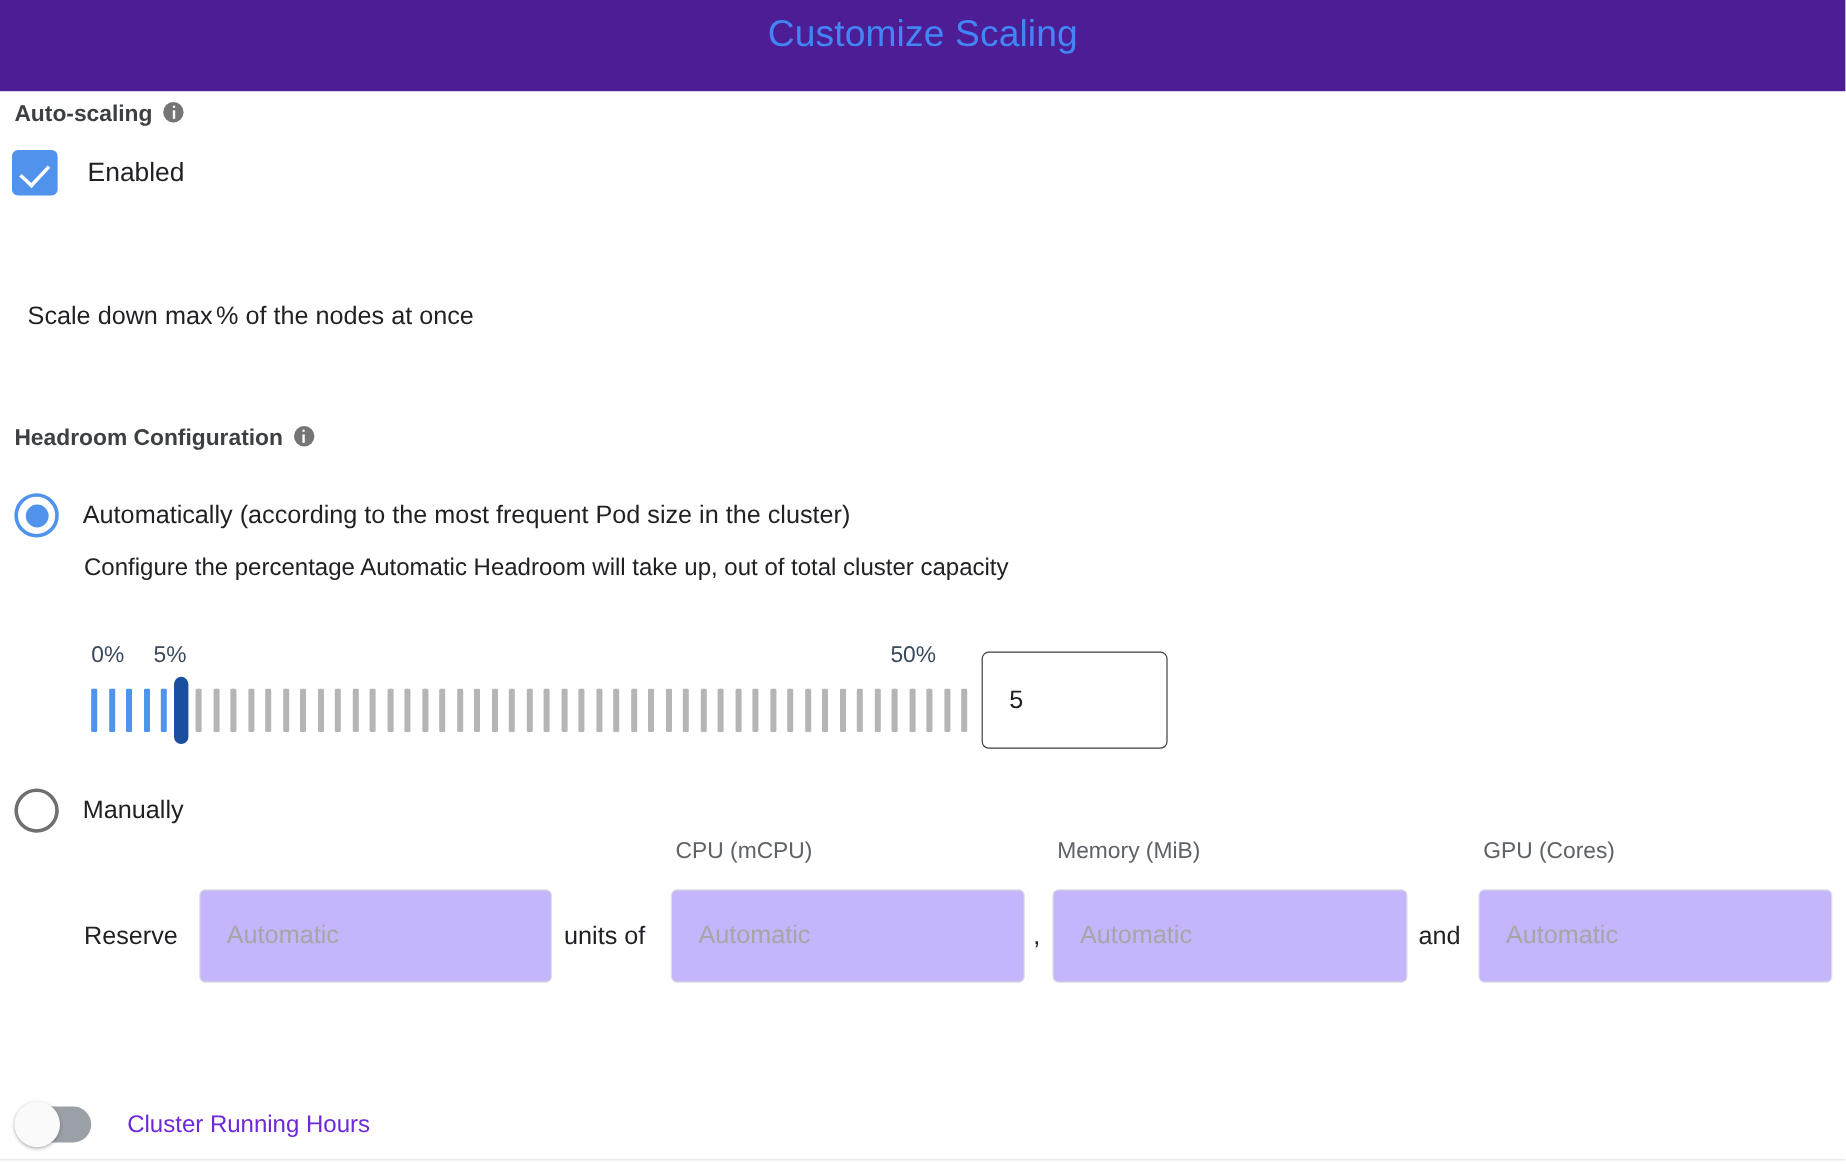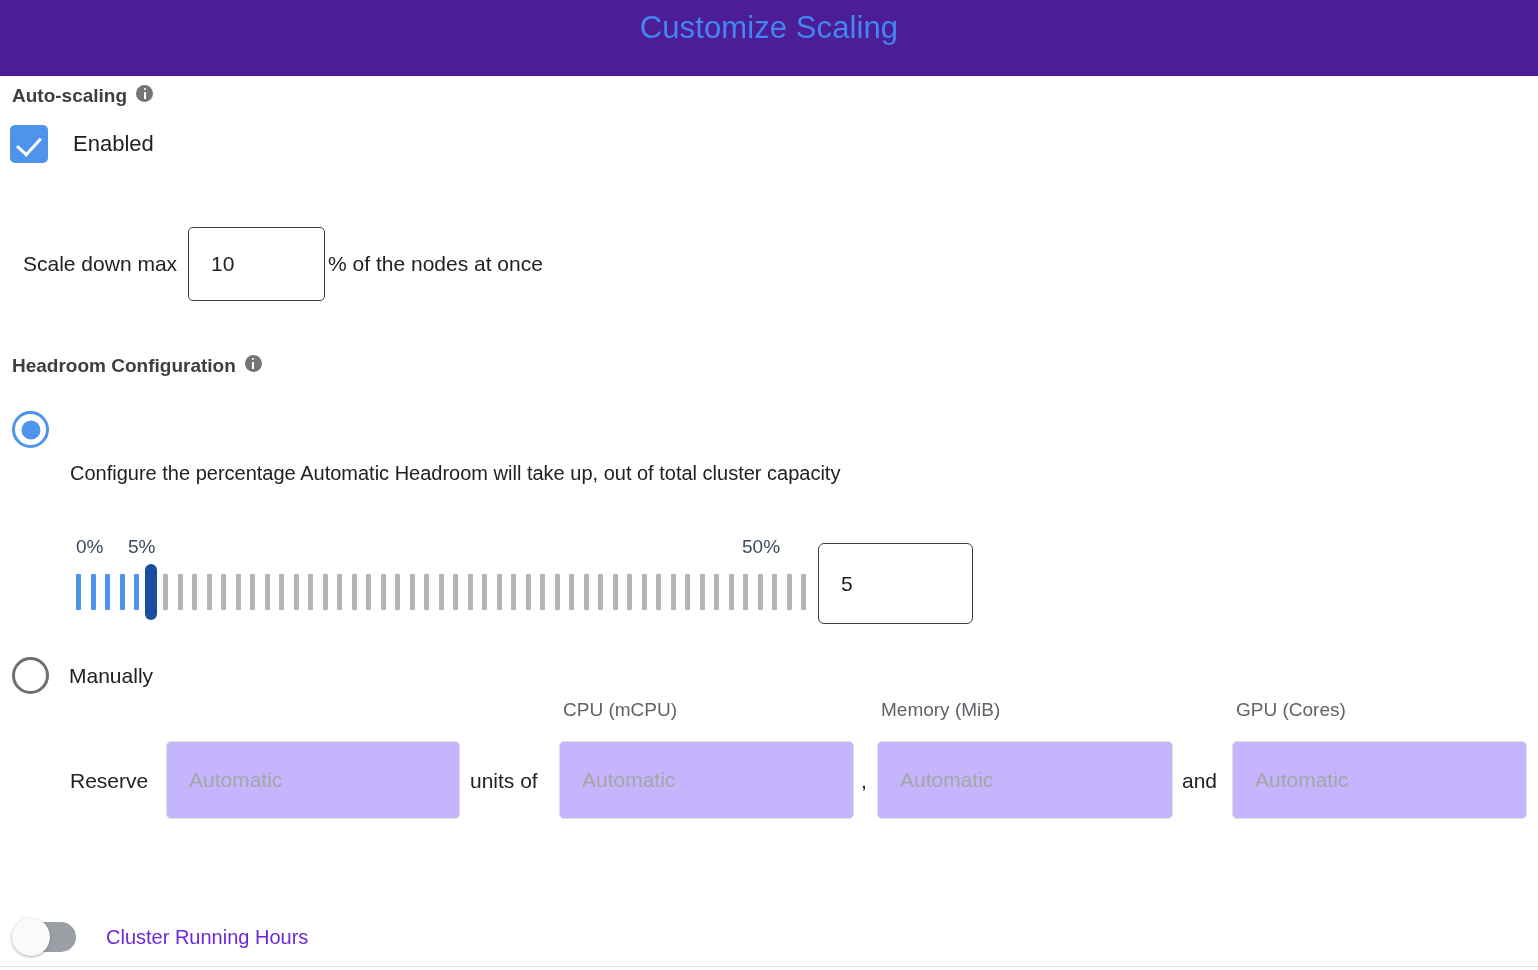--- a/index.html
+++ b/index.html
@@ -341,31 +341,31 @@
   <span class="info-icon"></span>
 </div>
 
 <div class="checkbox-row">
   <div class="checkbox-box"></div>
   <span class="checkbox-label">Enabled</span>
 </div>
 
 <div class="scaledown-row">
   <span class="scaledown-prefix">Scale down max</span>
-  <input class="num-input" type="text" value="10" style="">
   <span class="scaledown-suffix">% of the nodes at once</span>
 </div>
 
 <div class="section-label" id="headroom-label">
   <span>Headroom Configuration</span>
   <span class="info-icon"></span>
 </div>
 
 <div class="radio-row" id="radio-automatic">
   <div class="radio-outer checked"></div>
+  <span class="radio-label">Automatically (according to the most frequent Pod size in the cluster)</span>
 </div>
 
 <div class="radio-help">Configure the percentage Automatic Headroom will take up, out of total cluster capacity</div>
 
 <div class="slider-wrap">
   <span class="slider-scale-label" id="slider-min-label">0%</span>
   <span class="slider-scale-label" id="slider-cur-label">5%</span>
   <span class="slider-scale-label" id="slider-max-label">50%</span>
   <div class="slider-track" id="slider-track">
       <div class="tick filled" style="left: 0px;"></div>

